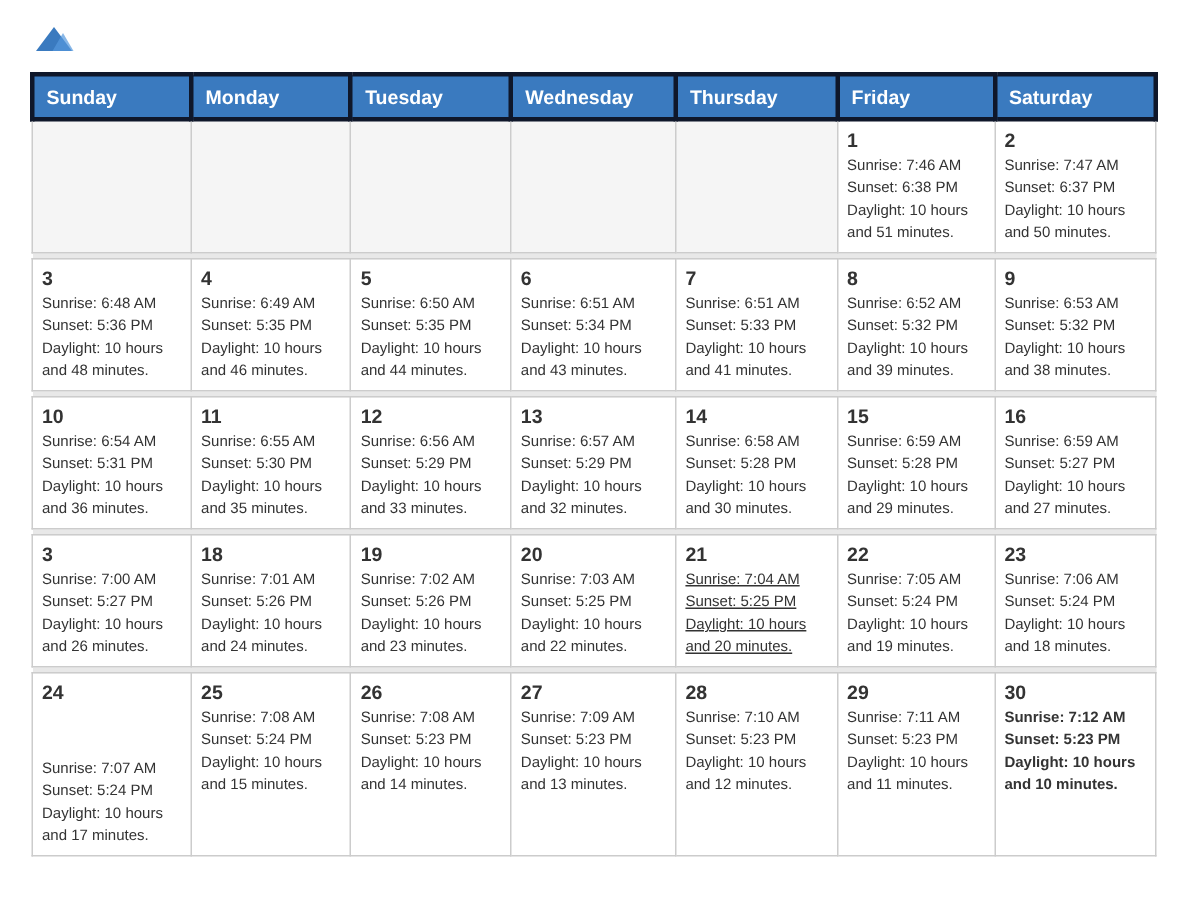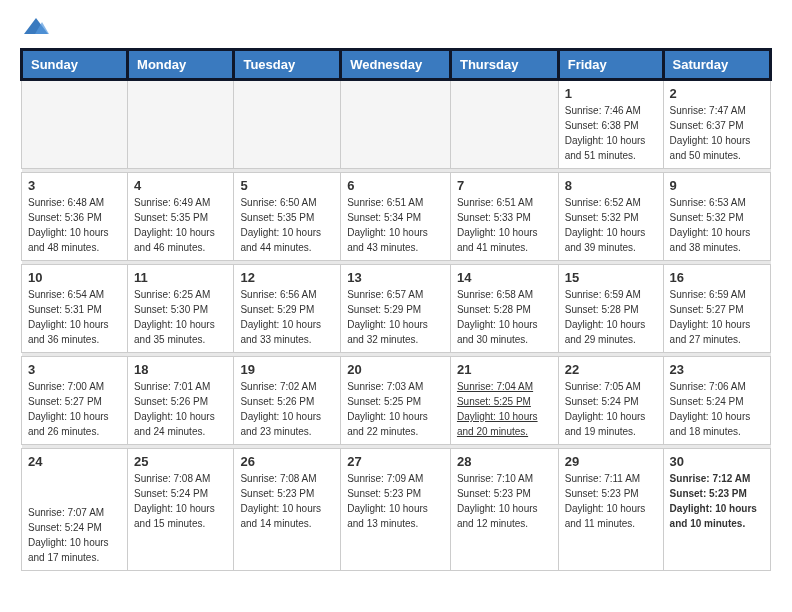--- a/index.html
+++ b/index.html
@@ -139,21 +139,21 @@
         <tr>
           <td>
             <div class="day-num">10</div>
             <div class="day-info" style="white-space: pre-line;">Sunrise: 6:54 AM
 Sunset: 5:31 PM
 Daylight: 10 hours
 and 36 minutes.</div>
           </td>
           <td>
             <div class="day-num">11</div>
-            <div class="day-info" style="white-space: pre-line;">Sunrise: 6:25 AM
+            <div class="day-info" style="white-space: pre-line;">Sunrise: 6:55 AM
 Sunset: 5:30 PM
 Daylight: 10 hours
 and 35 minutes.</div>
           </td>
           <td>
             <div class="day-num">12</div>
             <div class="day-info" style="white-space: pre-line;">Sunrise: 6:56 AM
 Sunset: 5:29 PM
 Daylight: 10 hours
 and 33 minutes.</div>

